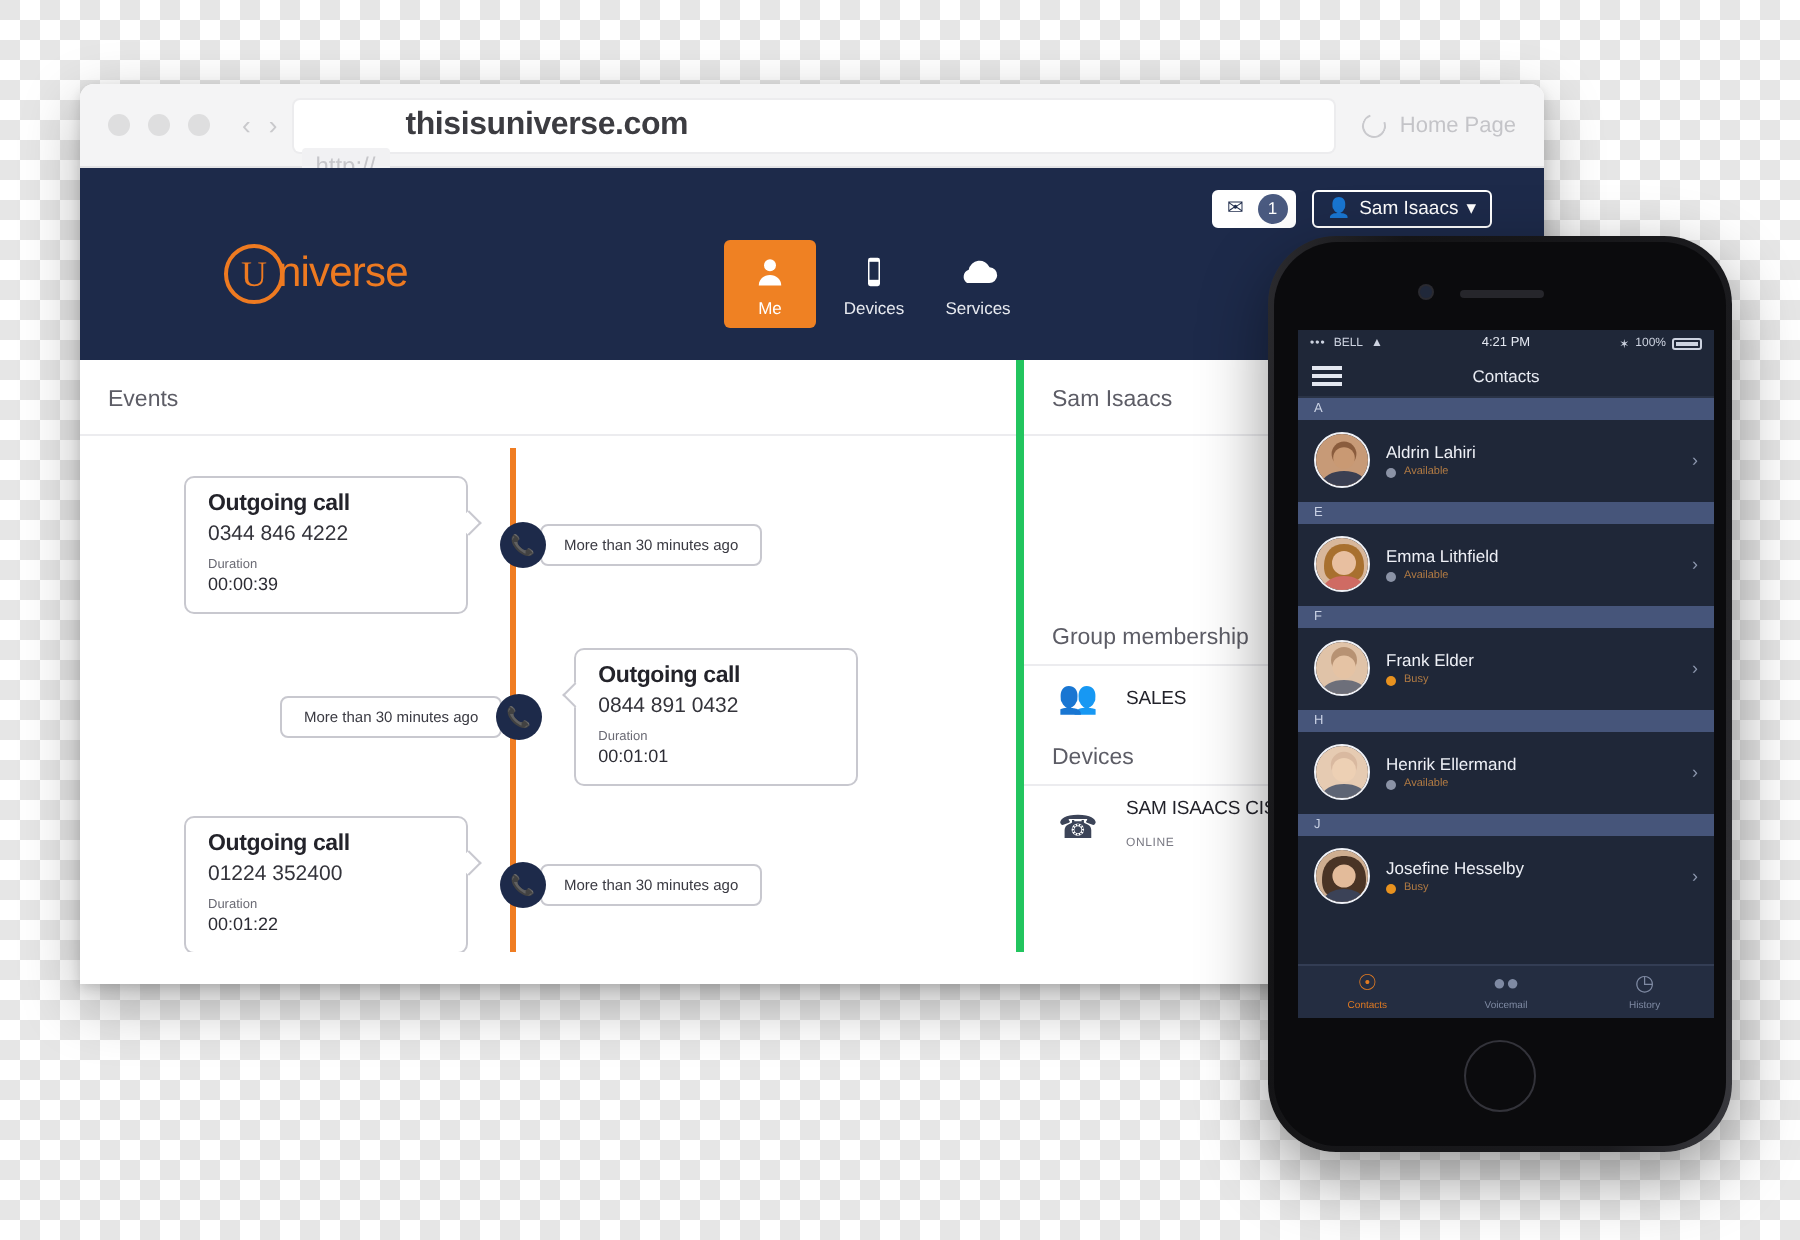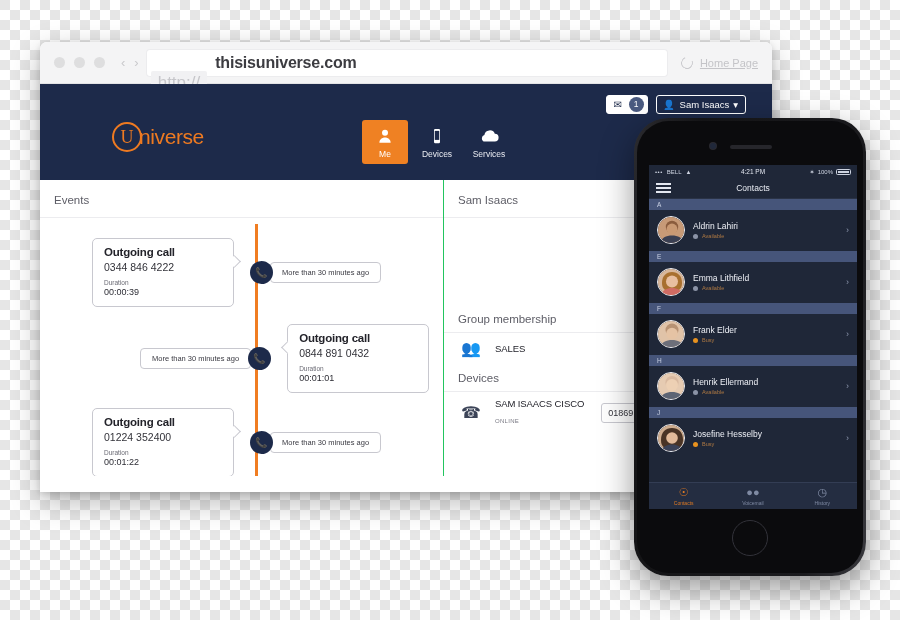--- a/index.html
+++ b/index.html
@@ -31,27 +31,27 @@
   }
   .traffic { display: flex; gap: 9px; margin-right: 16px; }
   .dot { width: 11px; height: 11px; border-radius: 50%; background: #dededf; }
   .navarrows { display:flex; gap:9px; color:#c9c9cc; font-size:13px; margin-right:8px;}
   #url-bar {
     flex: 1; height: 26px; background: #ffffff; border-radius: 3px;
     display: flex; align-items: center; padding: 0 4px;
     box-shadow: 0 0 0 1px #ececee;
   }
   .url-scheme {
-    color: #c6c6ca; font-size: 17px; padding: 2px 7px;
+    color: #c6c6ca; font-size: 12px; padding: 2px 7px;
     background: #f1f1f3; border-radius: 2px; margin-right: 8px; margin-top: 40px;
   }
   .url-text { color: #3c3c41; font-size: 16px; letter-spacing: -.2px; font-weight: bold; }
   #home-page-btn {
     display: flex; align-items: center; gap: 7px;
-    margin-left: 14px; color: #c4c4c8; font-size: 11px; text-decoration: underline;
+    margin-left: 14px; color: #c4c4c8; font-size: 11px;
   }
   .reload-ico {
     width: 12px; height: 12px; border: 1.6px solid #c9c9cd;
     border-radius: 50%; border-top-color: transparent;
     transform: rotate(25deg);
   }
 
   
   #app-header { height: 96px; background: #1d2a4a; position: relative; }
   #header-top {
@@ -98,21 +98,21 @@
     width: 46px; padding: 7px 0 5px; border-radius: 3px;
     display: flex; flex-direction: column; align-items: center; gap: 4px;
   }
   .nav-item.active { background: #ef8123; }
   .nav-label { color: #ffffff; font-size: 8.5px; }
   .nav-item:not(.active) .nav-label { color: #e8eaf0; }
 
   
   #app-body { display: flex; height: 296px; background: #fff; }
   #events-pane {
-    width: 404px; border-right: 1px solid #22c55e;
+    width: 472px; border-right: 4px solid #22c55e;
     padding: 14px 0 0 0; position: relative; overflow: hidden;
   }
   .pane-title {
     font-size: 11.5px; color: #5d5d66; padding: 0 0 11px 14px;
     border-bottom: 1px solid #ececef;
   }
   #timeline {
     position: absolute; left: 215px; top: 44px;
     width: 3px; height: 252px; background: #f07d22;
   }

